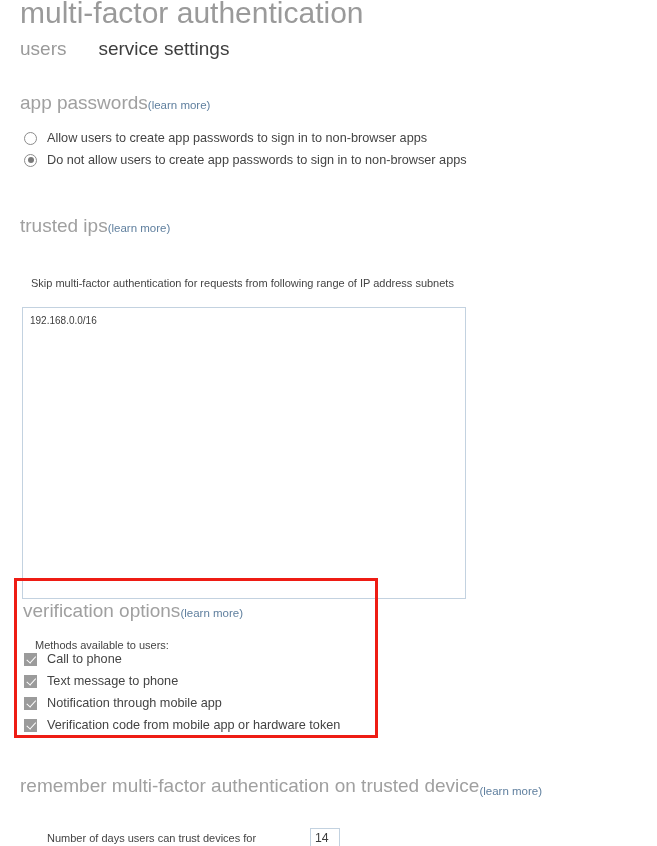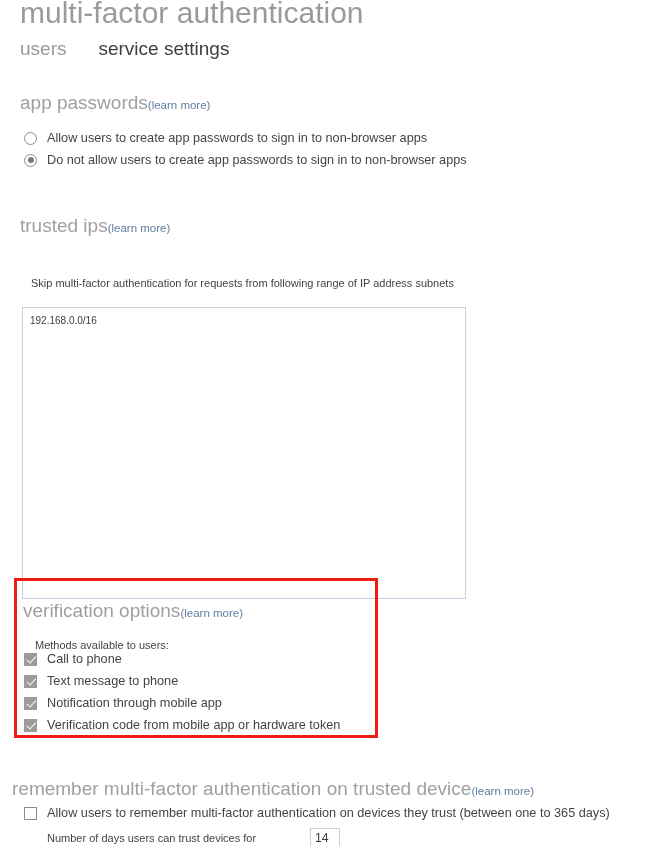--- a/index.html
+++ b/index.html
@@ -248,27 +248,23 @@
     <span class="opt-label">Verification code from mobile app or hardware token</span>
   </div>
 
   <div class="opt-row" style="left:24px; top:696px;">
     <span class="checkbox checked"></span>
     <span class="opt-label">Notification through mobile app</span>
   </div>
 
   <div class="highlight-box"></div>
 
-  <div class="section-head" style="left:12px; top:765px;">
+  <div class="section-head" style="left:20px; top:765px;align-items:flex-end;">
     <span class="h">remember multi-factor authentication on trusted device</span>
     <span class="learn-more">(learn more)</span>
   </div>
 
-  <div class="opt-row" style="left:24px; top:806px;">
-    <span class="checkbox"></span>
-    <span class="opt-label">Allow users to remember multi-factor authentication on devices they trust (between one to 365 days)</span>
-  </div>
 
   <div class="plain-label" style="left:47px; top:832px;">Number of days users can trust devices for</div>
 
   <input class="days-input" type="text" value="14" style="">
 
 </div>
 
 </body></html>

